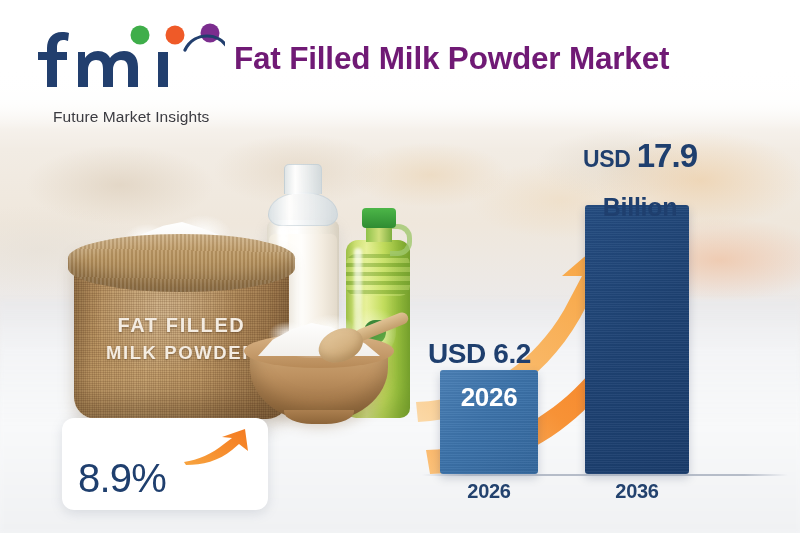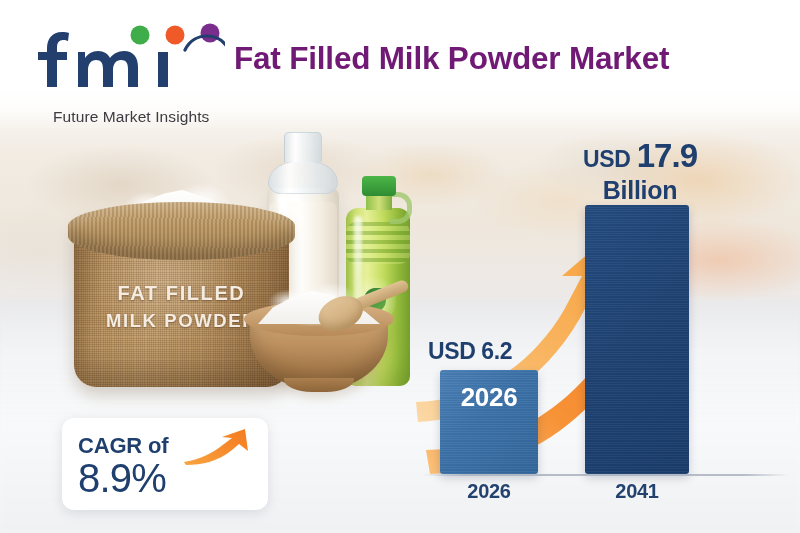--- a/index.html
+++ b/index.html
@@ -46,21 +46,21 @@
     font-size:15.5px; color:#3b3b41; letter-spacing:.1px; white-space:nowrap;margin-left:20px;
   }
 
   .title {
     position:absolute; left:234px; top:40px;
     font-size:31.5px; font-weight:bold; color:#701a75;
     letter-spacing:-.2px; white-space:nowrap;
   }
 
   
-  .photo { position:absolute; left:52px; top:124px; width:400px; height:310px; }
+  .photo { position:absolute; left:52px; top:156px; width:400px; height:310px; }
 
   .sack { position:absolute; left:22px; top:58px; width:215px; height:205px; }
   .sack-body {
     position:absolute; left:0; top:34px; width:215px; height:171px;
     background:
       radial-gradient(ellipse 120px 100px at 42% 38%, rgba(255,255,255,.20), rgba(255,255,255,0) 62%),
       linear-gradient(100deg,#a07c50 0%,#bd9866 16%,#c6a372 38%,#bb9665 62%,#a17c50 85%,#8e6c45 100%);
     border-radius:10px 10px 22px 22px;
     box-shadow:inset 0 -18px 26px rgba(90,64,36,.42), 0 8px 16px rgba(120,95,60,.28);
   }
@@ -265,28 +265,28 @@
     position:absolute; inset:0; border-radius:3px;
     background:repeating-linear-gradient(0deg, rgba(255,255,255,.045) 0 1px, rgba(0,0,0,.035) 1px 2.4px);
   }
   .bar-inner-label {
     position:absolute; left:0; top:12px; width:98px; text-align:center;
     color:#ffffff; font-size:26px; font-weight:bold; letter-spacing:-.3px;
   }
 
   .value-2026 {
     position:absolute; left:18px; top:218px;
-    font-size:23px; font-weight:bold; color:#1f3f6e; letter-spacing:-.4px; white-space:nowrap;
+    font-size:28px; font-weight:bold; color:#1f3f6e; letter-spacing:-.4px; white-space:nowrap;
   }
   .value-2036 {
     position:absolute; left:140px; top:17px; width:180px; text-align:center;
   }
   .v36-line1 { font-size:23px; font-weight:bold; color:#1f3f6e; letter-spacing:-.3px; white-space:nowrap; }
   .v36-line1 .big { font-size:33px; letter-spacing:-1px; }
-  .v36-line2 { font-size:25px; font-weight:bold; color:#1f3f6e; letter-spacing:-.3px; margin-top:1px; }
+  .v36-line2 { font-size:25px; font-weight:bold; color:#1f3f6e; letter-spacing:-.3px; margin-top:18px; }
 
   .axis-label {
     position:absolute; top:360px; font-size:20px; font-weight:bold; color:#23426e;
     width:120px; text-align:center; letter-spacing:-.3px;
   }
   .axis-2026 { left:19px; }
   .axis-2036 { left:167px; }
 
   .arrows { position:absolute; left:-30px; top:40px; width:420px; height:330px; }
 </style>
@@ -357,21 +357,20 @@
       <div class="bowl-powder"></div>
       <div class="scoop">
         <div class="scoop-handle"></div>
         <div class="scoop-bowl"></div>
       </div>
     </div>
   </div>
 
   <div class="cagr-box">
     <div class="cagr-top">
-      <div class="cagr-of">CAGR of</div>
       <svg class="cagr-arrow" viewBox="0 0 78 38">
         <defs>
           <linearGradient id="cagrGrad" x1="0" y1="1" x2="1" y2="0">
             <stop offset="0%" stop-color="#f7a440"></stop>
             <stop offset="55%" stop-color="#f68b2c"></stop>
             <stop offset="100%" stop-color="#f47b20"></stop>
           </linearGradient>
         </defs>
         <path d="M2 35 C16 33 30 27 42 17 L50 11 L40 10 L63 2 L66 24 L57 17 L50 23 C37 34 20 38 4 38 Z" fill="url(#cagrGrad)"></path>
       </svg>
@@ -413,16 +412,16 @@
       <div class="v36-line1">
         <span>USD</span>
         <span class="big">17.9</span>
       </div>
       <div class="v36-line2">Billion</div>
     </div>
 
     <div class="baseline"></div>
 
     <div class="axis-label axis-2026">2026</div>
-    <div class="axis-label axis-2036">2041</div>
+    <div class="axis-label axis-2036">2036</div>
   </div>
 
 </div>
 
 </body></html>

